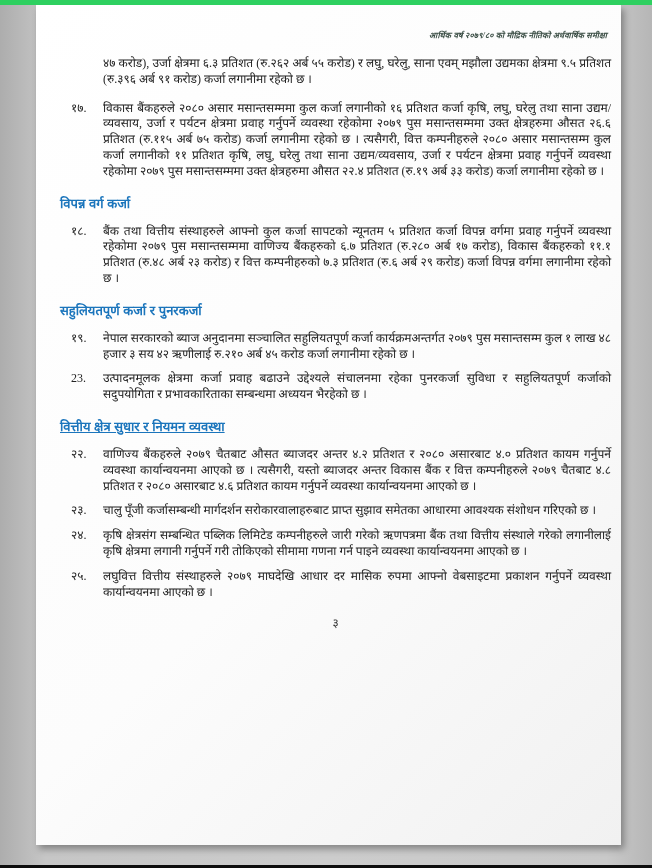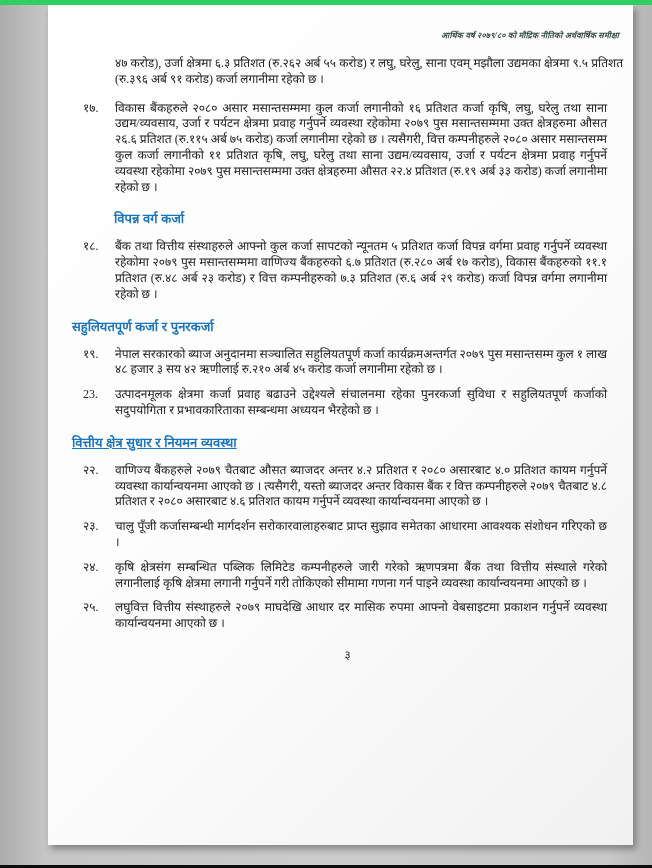--- a/index.html
+++ b/index.html
@@ -11,38 +11,38 @@
   }
   .top-bar {
     position: absolute; top: 0; left: 0; width: 652px; height: 5px;
     z-index: 6;
   }
   .bottom-bar {
     position: absolute; bottom: 0; left: 0; width: 652px; height: 3px;
     z-index: 6;
   }
   .page {
-    position: absolute; left: 48px; top: 5px; width: 585px; height: 840px;
+    position: absolute; left: 36px; top: 5px; width: 585px; height: 840px;
     background: linear-gradient(135deg, #ffffff 0%, #fcfcfc 55%, #f1f1f1 100%);
     box-shadow: 3px 4px 7px rgba(0,0,0,0.35);
     box-sizing: border-box;
     padding: 24px 10px 0 24px;
   }
   .running-header {
     text-align: right;
     font-size: 8px; font-style: italic; font-weight: bold;
     color: #3c4f46; letter-spacing: 0.2px;
     padding-right: 4px; margin: 0 0 16px 0;
   }
   .doc-blocks { color: #232323; font-size: 12px; line-height: 15.8px; }
   .cont-para {
     margin: 0 0 13px 43px; width: 508px;
     text-align: justify;
   }
-  .block-para { display: flex; margin: 0 16px 9px 11px; }
+  .block-para { display: flex; margin: 0 0 9px 11px; }
   .para-number { width: 32px; flex: none; }
   .para-text { width: 508px; text-align: justify; }
   .section-heading {
     font-weight: bold; font-size: 13px;
     margin: 15px 0 12px 0; line-height: 17px;
     font-family: "Liberation Sans", "DejaVu Sans", sans-serif;
   }
   .page-number {
     text-align: center; margin-top: 14px;
     font-size: 12px; color: #333;
@@ -55,21 +55,21 @@
 
 <div class="page">
   <div class="running-header">आर्थिक वर्ष २०७९/८० को मौद्रिक नीतिको अर्धवार्षिक समीक्षा</div>
 
   <div class="doc-blocks" id="doc-blocks">
       <p class="cont-para">४७ करोड), उर्जा क्षेत्रमा ६.३ प्रतिशत (रु.२६२ अर्ब ५५ करोड) र लघु, घरेलु, साना एवम् मझौला उद्यमका क्षेत्रमा ९.५ प्रतिशत (रु.३९६ अर्ब ९१ करोड) कर्जा लगानीमा रहेको छ ।</p>
       <div class="block-para">
         <span class="para-number">१७.</span>
         <div class="para-text">विकास बैंकहरुले २०८० असार मसान्तसम्ममा कुल कर्जा लगानीको १६ प्रतिशत कर्जा कृषि, लघु, घरेलु तथा साना उद्यम/व्यवसाय, उर्जा र पर्यटन क्षेत्रमा प्रवाह गर्नुपर्ने व्यवस्था रहेकोमा २०७९ पुस मसान्तसम्ममा उक्त क्षेत्रहरुमा औसत २६.६ प्रतिशत (रु.११५ अर्ब ७५ करोड) कर्जा लगानीमा रहेको छ । त्यसैगरी, वित्त कम्पनीहरुले २०८० असार मसान्तसम्म कुल कर्जा लगानीको ११ प्रतिशत कृषि, लघु, घरेलु तथा साना उद्यम/व्यवसाय, उर्जा र पर्यटन क्षेत्रमा प्रवाह गर्नुपर्ने व्यवस्था रहेकोमा २०७९ पुस मसान्तसम्ममा उक्त क्षेत्रहरुमा औसत २२.४ प्रतिशत (रु.१९ अर्ब ३३ करोड) कर्जा लगानीमा रहेको छ ।</div>
       </div>
-      <div class="section-heading" style="color: rgb(27, 117, 188); margin-left: 42px;">विपन्न वर्ग कर्जा</div>
+      <div class="section-heading" style="color: rgb(27, 117, 188);">विपन्न वर्ग कर्जा</div>
       <div class="block-para">
         <span class="para-number">१८.</span>
         <div class="para-text">बैंक तथा वित्तीय संस्थाहरुले आफ्नो कुल कर्जा सापटको न्यूनतम ५ प्रतिशत कर्जा विपन्न वर्गमा प्रवाह गर्नुपर्ने व्यवस्था रहेकोमा २०७९ पुस मसान्तसम्ममा वाणिज्य बैंकहरुको ६.७ प्रतिशत (रु.२८० अर्ब १७ करोड), विकास बैंकहरुको ११.१ प्रतिशत (रु.४८ अर्ब २३ करोड) र वित्त कम्पनीहरुको ७.३ प्रतिशत (रु.६ अर्ब २९ करोड) कर्जा विपन्न वर्गमा लगानीमा रहेको छ ।</div>
       </div>
       <div class="section-heading" style="color: rgb(27, 117, 188);">सहुलियतपूर्ण कर्जा र पुनरकर्जा</div>
       <div class="block-para">
         <span class="para-number">१९.</span>
         <div class="para-text">नेपाल सरकारको ब्याज अनुदानमा सञ्चालित सहुलियतपूर्ण कर्जा कार्यक्रमअन्तर्गत २०७९ पुस मसान्तसम्म कुल १ लाख ४८ हजार ३ सय ४२ ऋणीलाई रु.२१० अर्ब ४५ करोड कर्जा लगानीमा रहेको छ ।</div>
       </div>
       <div class="block-para">

